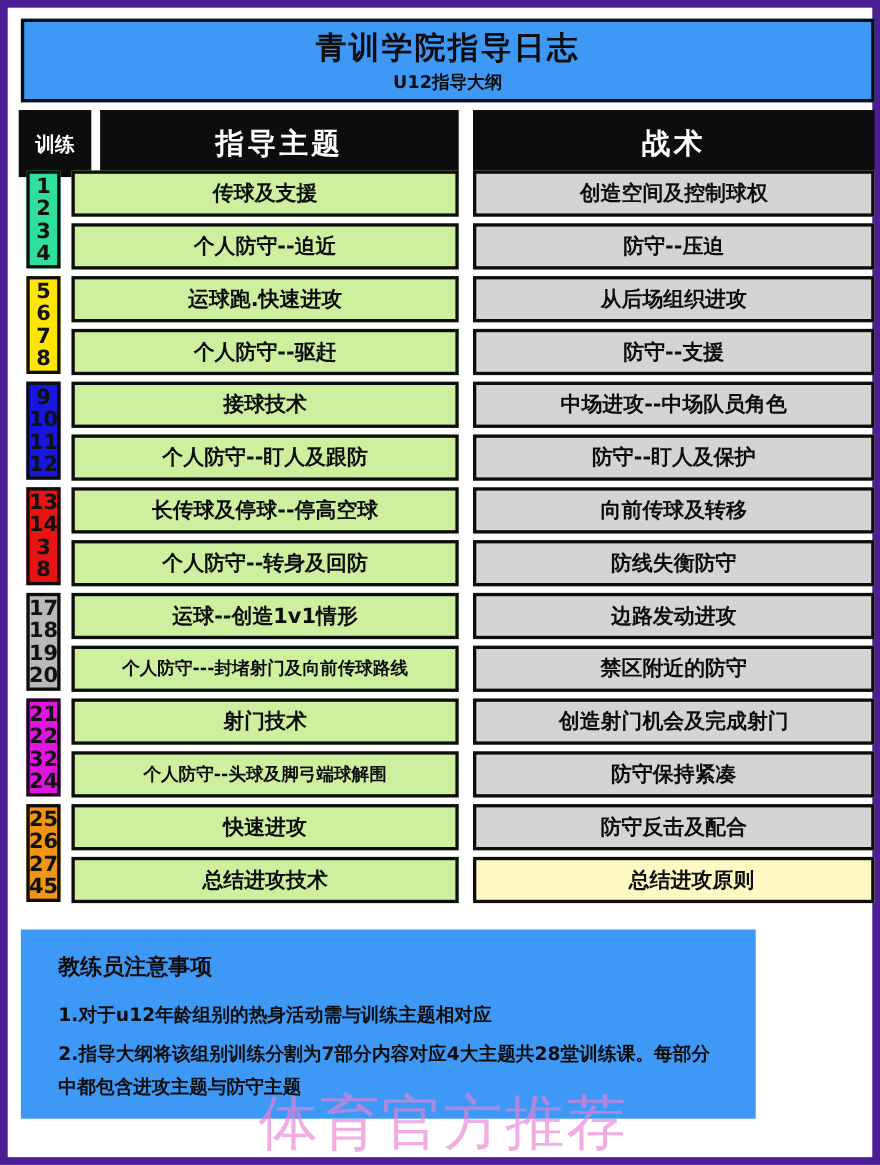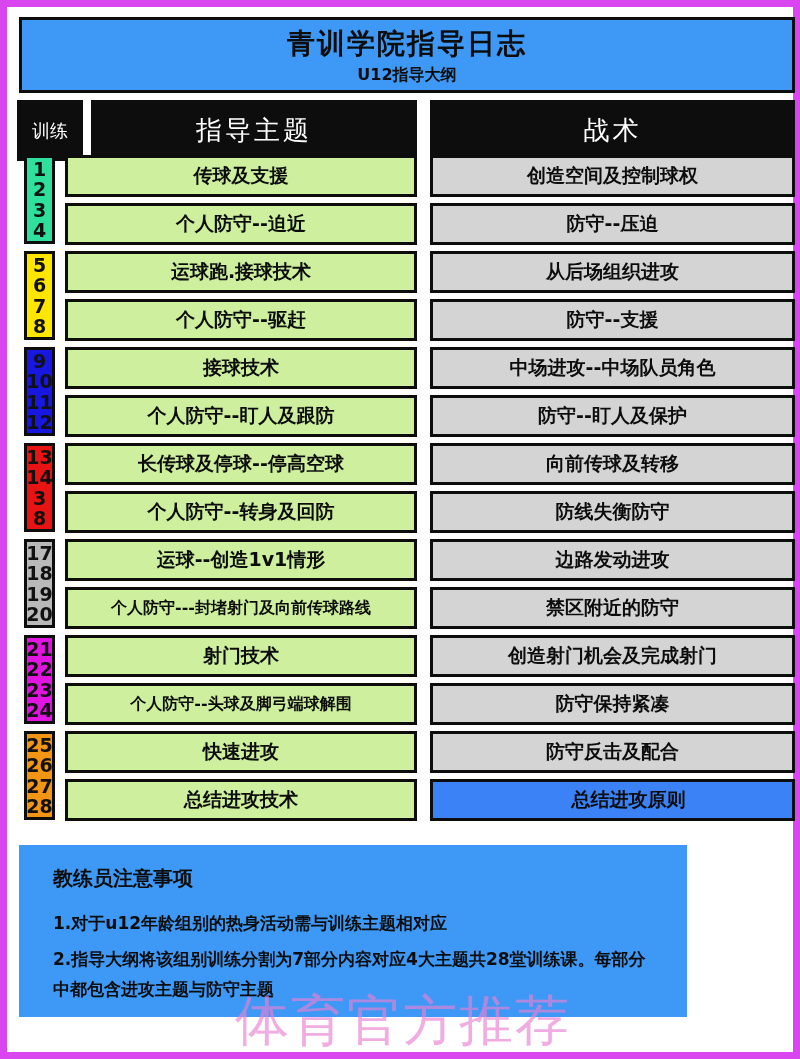--- a/index.html
+++ b/index.html
@@ -7,37 +7,37 @@
     width:800px;height:1059px;
     background:#ffffff;
     font-family:"DejaVu Sans","Liberation Sans",sans-serif;
     position:relative;
     overflow:hidden;
   }
   .page{
     position:absolute;left:0;top:0;
     width:800px;height:1059px;
     box-sizing:border-box;
-    border:7px solid #d946ef;
+    border:7px solid #4c1d95;
     background:#ffffff;
   }
   
   .title-box{
     position:absolute;left:12px;top:10px;width:776px;height:76px;
     box-sizing:border-box;border:3px solid #0d0d0d;
     display:flex;flex-direction:column;align-items:center;justify-content:center;
     gap:2px;
   }
   .title-box .title{font-size:28px;font-weight:bold;color:#0d0d0d;letter-spacing:2px;}
   .title-box .subtitle{font-size:16px;font-weight:bold;color:#0d0d0d;}
   
   .col-head{
     position:absolute;top:93px;height:61px;background:#0d0d0d;color:#ffffff;
     display:flex;align-items:center;justify-content:center;
-    font-weight:normal;box-sizing:border-box;
+    font-weight:bold;box-sizing:border-box;
   }
   .col-head.training{left:10px;width:66px;font-size:18px;}
   .col-head.topic{left:84px;width:326px;font-size:26px;letter-spacing:3px;}
   .col-head.tactics{left:423px;width:365px;font-size:26px;letter-spacing:3px;}
   
   .num-group{
     position:absolute;left:17px;width:31px;height:89px;
     box-sizing:border-box;border:3px solid #0d0d0d;
     display:flex;flex-direction:column;align-items:center;justify-content:space-around;
     padding:1px 0;
@@ -109,33 +109,33 @@
   </div>
   <div class="num-group" style="top: 532px; background: rgb(185, 185, 185);">
     <div class="num">17</div>
     <div class="num">18</div>
     <div class="num">19</div>
     <div class="num">20</div>
   </div>
   <div class="num-group" style="top: 628px; background: rgb(226, 20, 226);">
     <div class="num">21</div>
     <div class="num">22</div>
-    <div class="num">23</div>
+    <div class="num">32</div>
     <div class="num">24</div>
   </div>
   <div class="num-group" style="top: 724px; background: rgb(242, 148, 20);">
     <div class="num">25</div>
     <div class="num">26</div>
     <div class="num">27</div>
-    <div class="num">28</div>
+    <div class="num">45</div>
   </div>
 
   <div class="cell topic" style="top: 148px; background: rgb(205, 239, 158);">传球及支援</div>
   <div class="cell topic" style="top: 196px; background: rgb(205, 239, 158);">个人防守--迫近</div>
-  <div class="cell topic" style="top: 244px; background: rgb(205, 239, 158);">运球跑.接球技术</div>
+  <div class="cell topic" style="top: 244px; background: rgb(205, 239, 158);">运球跑.快速进攻</div>
   <div class="cell topic" style="top: 292px; background: rgb(205, 239, 158);">个人防守--驱赶</div>
   <div class="cell topic" style="top: 340px; background: rgb(205, 239, 158);">接球技术</div>
   <div class="cell topic" style="top: 388px; background: rgb(205, 239, 158);">个人防守--盯人及跟防</div>
   <div class="cell topic" style="top: 436px; background: rgb(205, 239, 158);">长传球及停球--停高空球</div>
   <div class="cell topic" style="top: 484px; background: rgb(205, 239, 158);">个人防守--转身及回防</div>
   <div class="cell topic" style="top: 532px; background: rgb(205, 239, 158);">运球--创造1v1情形</div>
   <div class="cell topic sm" style="top: 580px; background: rgb(205, 239, 158);">个人防守---封堵射门及向前传球路线</div>
   <div class="cell topic" style="top: 628px; background: rgb(205, 239, 158);">射门技术</div>
   <div class="cell topic sm" style="top: 676px; background: rgb(205, 239, 158);">个人防守--头球及脚弓端球解围</div>
   <div class="cell topic" style="top: 724px; background: rgb(205, 239, 158);">快速进攻</div>
@@ -147,21 +147,21 @@
   <div class="cell tactic" style="top: 292px; background: rgb(212, 212, 212);">防守--支援</div>
   <div class="cell tactic" style="top: 340px; background: rgb(212, 212, 212);">中场进攻--中场队员角色</div>
   <div class="cell tactic" style="top: 388px; background: rgb(212, 212, 212);">防守--盯人及保护</div>
   <div class="cell tactic" style="top: 436px; background: rgb(212, 212, 212);">向前传球及转移</div>
   <div class="cell tactic" style="top: 484px; background: rgb(212, 212, 212);">防线失衡防守</div>
   <div class="cell tactic" style="top: 532px; background: rgb(212, 212, 212);">边路发动进攻</div>
   <div class="cell tactic" style="top: 580px; background: rgb(212, 212, 212);">禁区附近的防守</div>
   <div class="cell tactic" style="top: 628px; background: rgb(212, 212, 212);">创造射门机会及完成射门</div>
   <div class="cell tactic" style="top: 676px; background: rgb(212, 212, 212);">防守保持紧凑</div>
   <div class="cell tactic" style="top: 724px; background: rgb(212, 212, 212);">防守反击及配合</div>
-  <div class="cell tactic" style="top: 772px; background: #3b82f6; padding-left: 32px;">总结进攻原则</div>
+  <div class="cell tactic" style="top: 772px; background: #fef9c3; padding-left: 32px;">总结进攻原则</div>
 
   <div class="notes" style="background: rgb(61, 153, 245);">
     <div class="notes-heading">教练员注意事项</div>
     <div class="note-item">1.对于u12年龄组别的热身活动需与训练主题相对应</div>
     <div class="note-item">2.指导大纲将该组别训练分割为7部分内容对应4大主题共28堂训练课。每部分中都包含进攻主题与防守主题</div>
   </div>
 
   <div class="watermark">体育官方推荐</div>
 
 </div>

